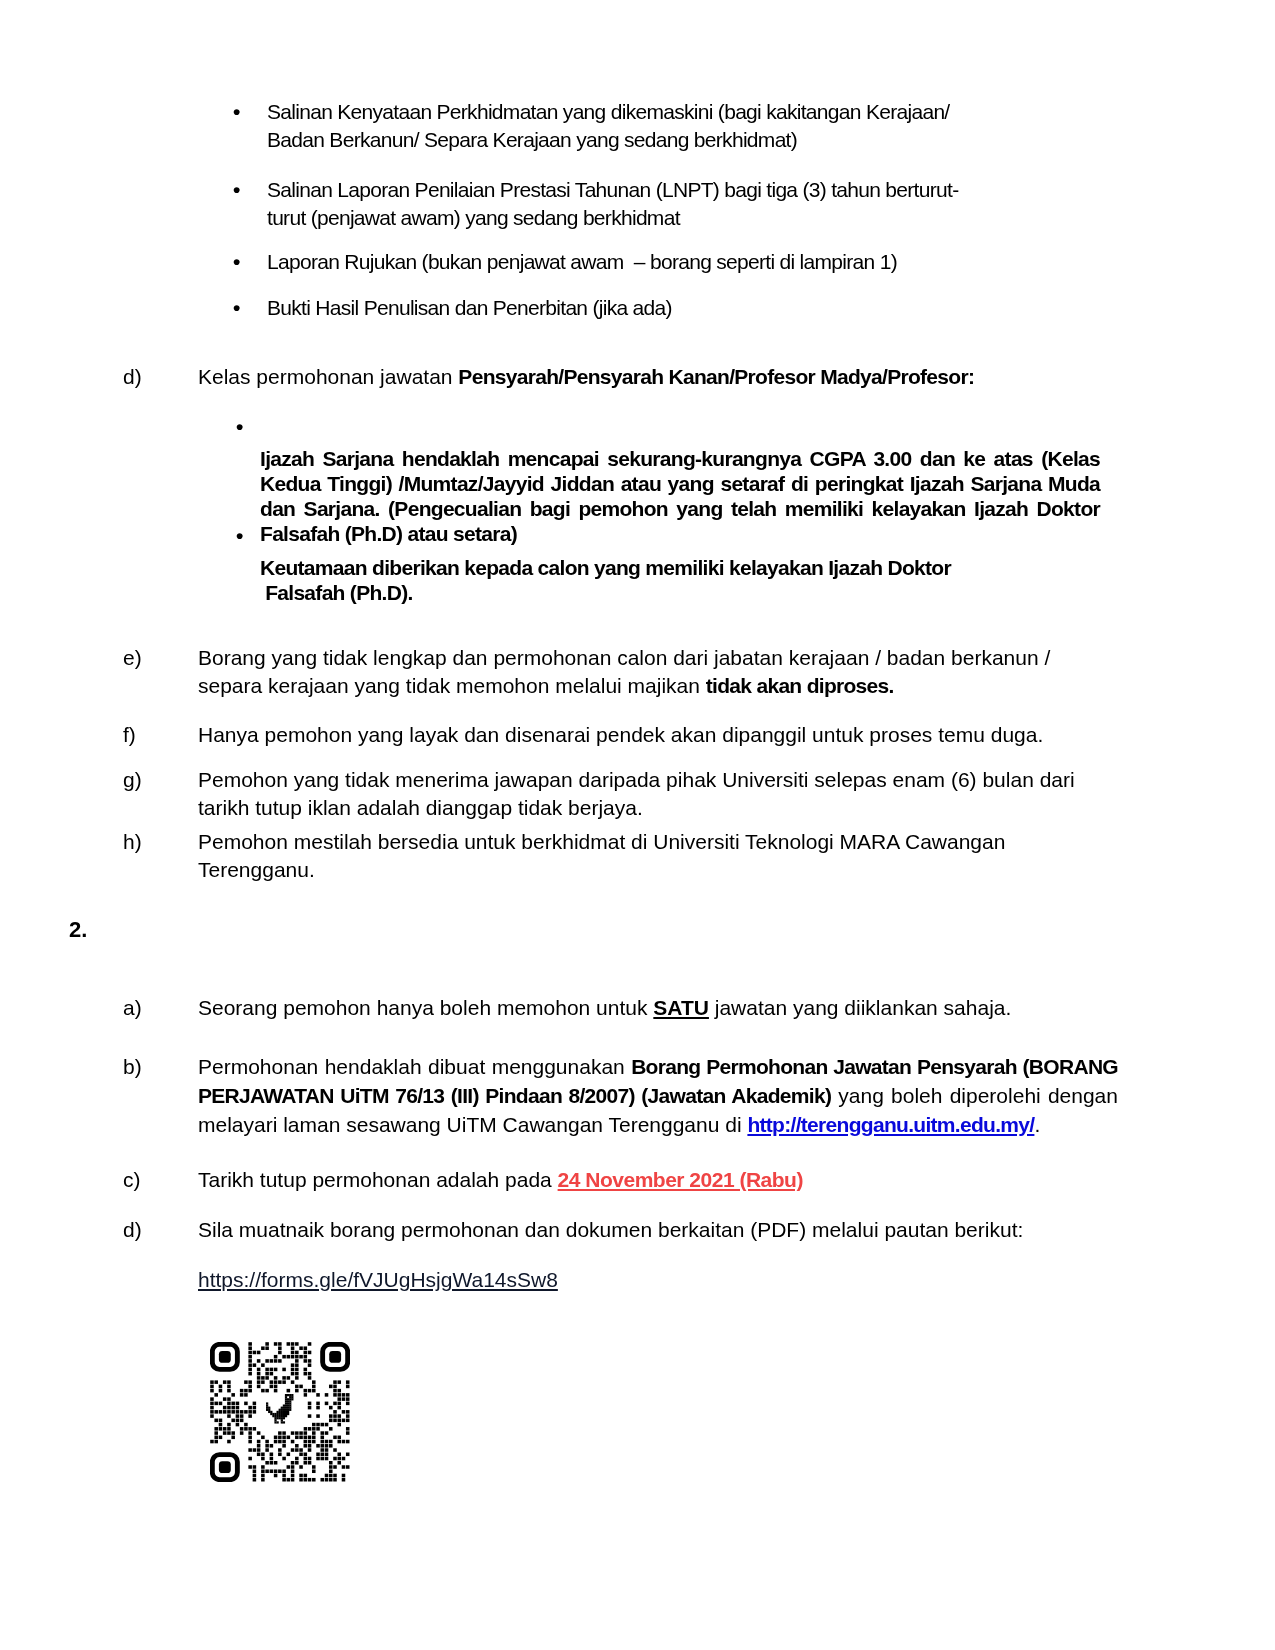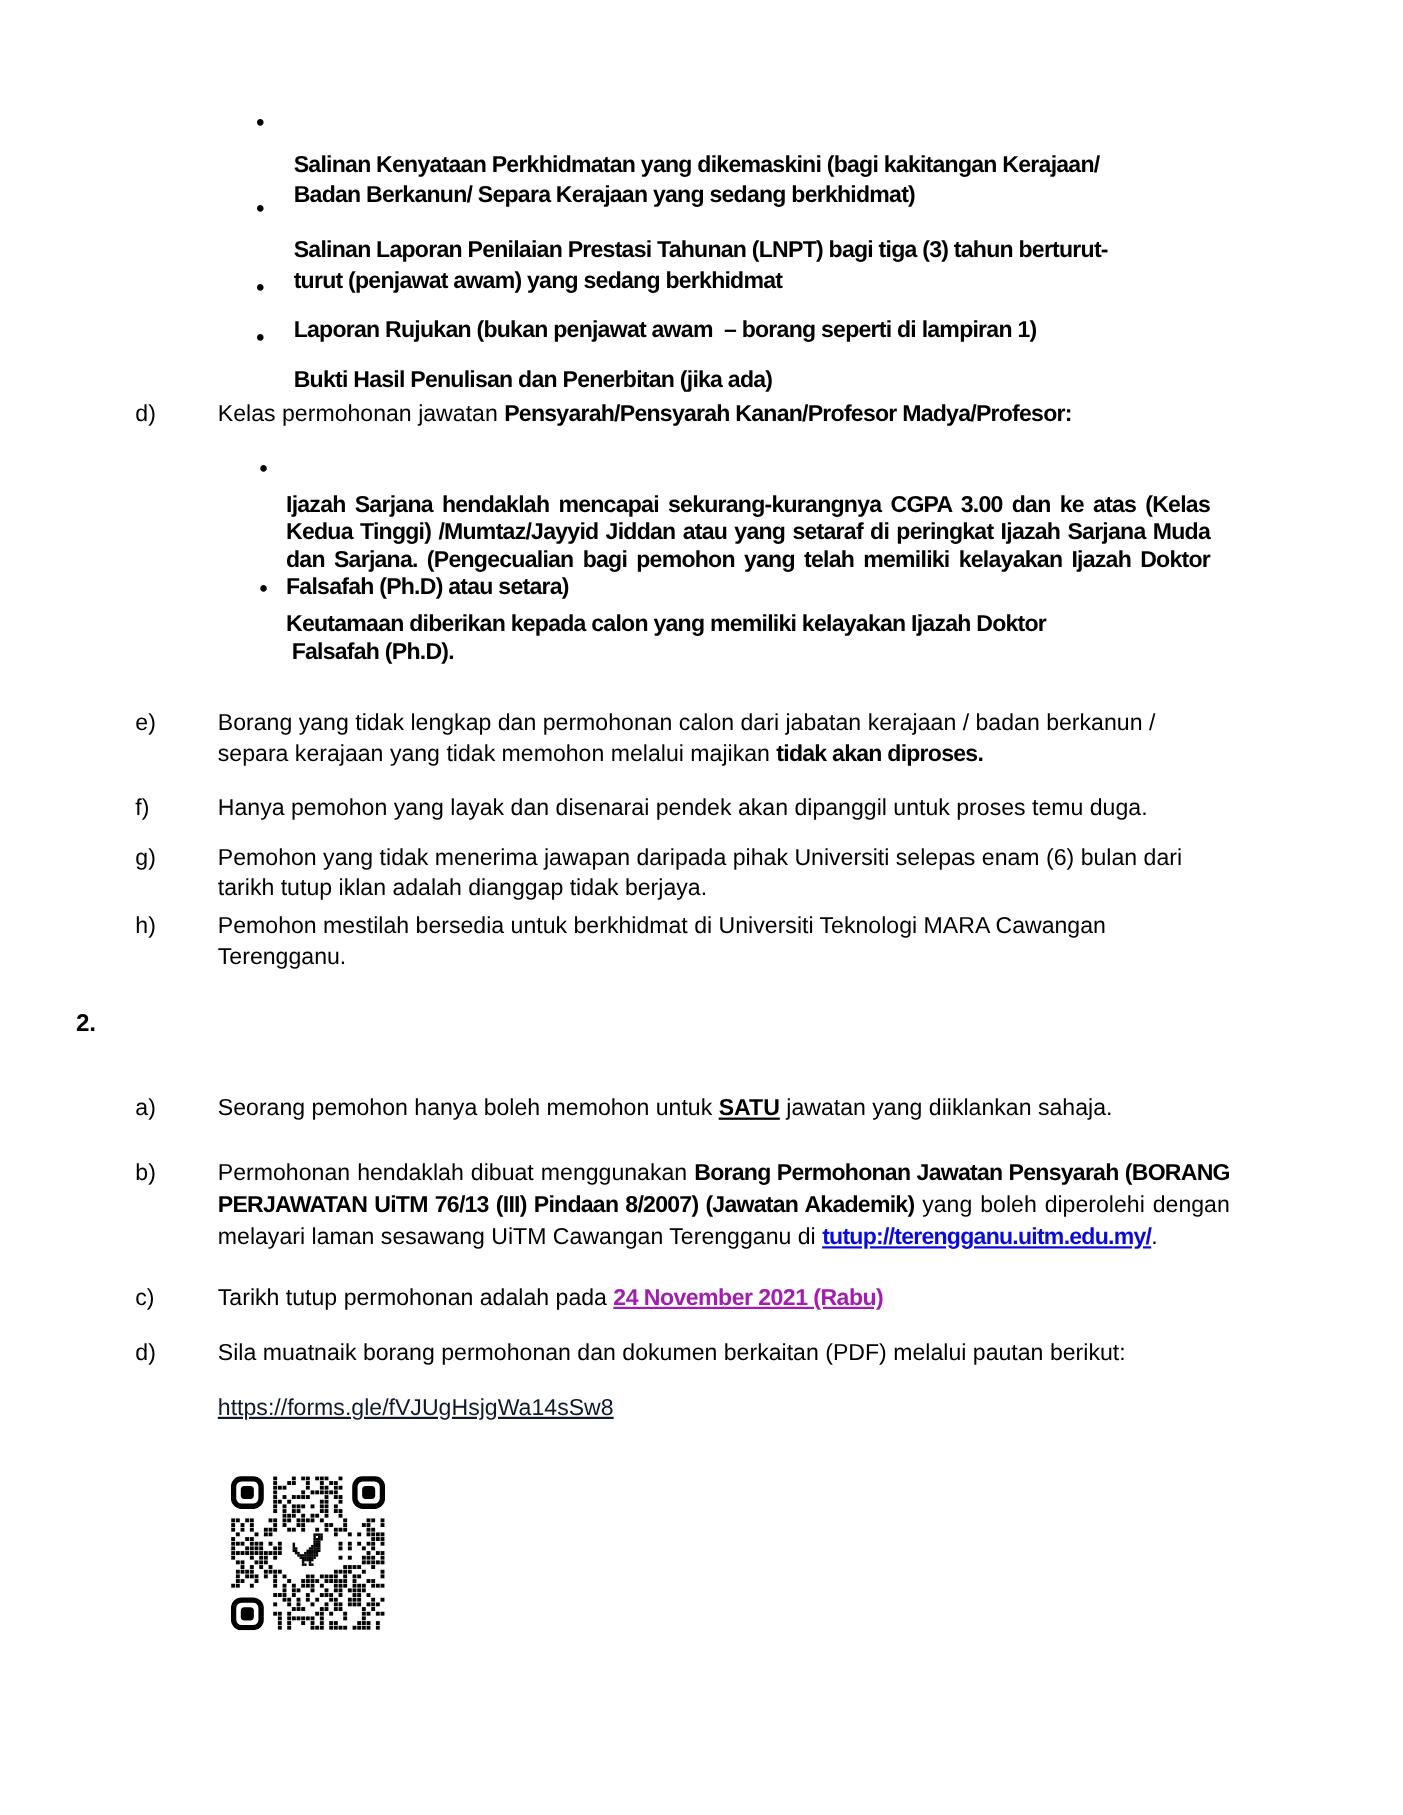--- a/index.html
+++ b/index.html
@@ -7,36 +7,36 @@
        font-family:"Liberation Sans",sans-serif;color:#000;font-size:21px;line-height:28px;}
   .page{position:absolute;inset:0;background:#fff;}
   .blk{position:absolute;}
   .flex{display:flex;align-items:flex-start;}
   .b{font-weight:bold;letter-spacing:-0.7px;}
   .prewrap{white-space:pre-wrap;}
   .justify{text-align:justify;}
   
   .bullet-row{left:233px;}
   .dot{width:34px;flex:none;font-weight:bold;}
-  .bullet-text{width:865px;font-weight:bold;letter-spacing:-0.7px;white-space:pre-wrap;margin-top:38px;}
+  .bullet-text{width:865px;font-weight:normal;letter-spacing:-0.7px;white-space:pre-wrap;}
   
   .letter-row{left:123px;}
   .letter-label{width:75px;flex:none;}
   .letter-text{width:920px;white-space:pre-wrap;}
   
   .sub-row{left:236px;line-height:25px;}
   .sub-dot{width:24px;flex:none;font-weight:bold;}
   .sub-text{width:840px;font-weight:bold;letter-spacing:-0.7px;margin-top:32px;}
   
   .num-row{left:69px;font-weight:bold;font-size:22px;}
   .num-label{width:54px;flex:none;}
   .num-title{text-decoration:underline;text-underline-offset:4px;text-decoration-thickness:2px;letter-spacing:-0.3px;}
   a.link1{color:#0909db;font-weight:bold;text-decoration:underline;letter-spacing:-0.7px;}
   a.link2{color:#0f172a;text-decoration:underline;}
-  .date-red{color:#a21caf;font-weight:bold;text-decoration:underline;letter-spacing:-0.5px;}
+  .date-red{color:#ef4444;font-weight:bold;text-decoration:underline;letter-spacing:-0.5px;}
   .satu{font-weight:bold;text-decoration:underline;margin-top:24px;}
   
   #bl1{top:98px}  #bl2{top:176px} #bl3{top:248px} #bl4{top:294px}
   #itd{top:363px} #sub1{top:414px} #sub2{top:523px}
   #ite{top:644px} #itf{top:721px} #itg{top:766px} #ith{top:828px}
   #hd2{top:916px} #ita{top:994px} #itb{top:1052px;line-height:29px}
   #itc{top:1166px} #itd2{top:1216px}
   #lnk{top:1266px;left:198px}
   #qr{top:1342px;left:210px;width:140px;height:140px}
 </style>
@@ -106,21 +106,21 @@
     <span class="num-label">2.</span>
   </div>
 
   <div class="blk flex letter-row" id="ita">
     <span class="letter-label">a)</span>
     <div class="letter-text"><span>Seorang pemohon hanya boleh memohon untuk </span><span class="satu">SATU</span><span> jawatan yang diiklankan sahaja.</span></div>
   </div>
 
   <div class="blk flex letter-row" id="itb">
     <span class="letter-label">b)</span>
-    <div class="letter-text justify"><span>Permohonan hendaklah dibuat menggunakan </span><span class="b">Borang Permohonan Jawatan Pensyarah (BORANG PERJAWATAN UiTM 76/13 (III) Pindaan 8/2007) (Jawatan Akademik)</span><span> yang boleh diperolehi dengan melayari laman sesawang UiTM Cawangan Terengganu di </span><a class="link1" href="#">tutup://terengganu.uitm.edu.my/</a><span>.</span></div>
+    <div class="letter-text justify"><span>Permohonan hendaklah dibuat menggunakan </span><span class="b">Borang Permohonan Jawatan Pensyarah (BORANG PERJAWATAN UiTM 76/13 (III) Pindaan 8/2007) (Jawatan Akademik)</span><span> yang boleh diperolehi dengan melayari laman sesawang UiTM Cawangan Terengganu di </span><a class="link1" href="#">http://terengganu.uitm.edu.my/</a><span>.</span></div>
   </div>
 
   <div class="blk flex letter-row" id="itc">
     <span class="letter-label">c)</span>
     <div class="letter-text"><span>Tarikh tutup permohonan adalah pada </span><span class="date-red">24 November 2021 (Rabu)</span></div>
   </div>
 
   <div class="blk flex letter-row" id="itd2">
     <span class="letter-label">d)</span>
     <div class="letter-text">Sila muatnaik borang permohonan dan dokumen berkaitan (PDF) melalui pautan berikut:</div>

